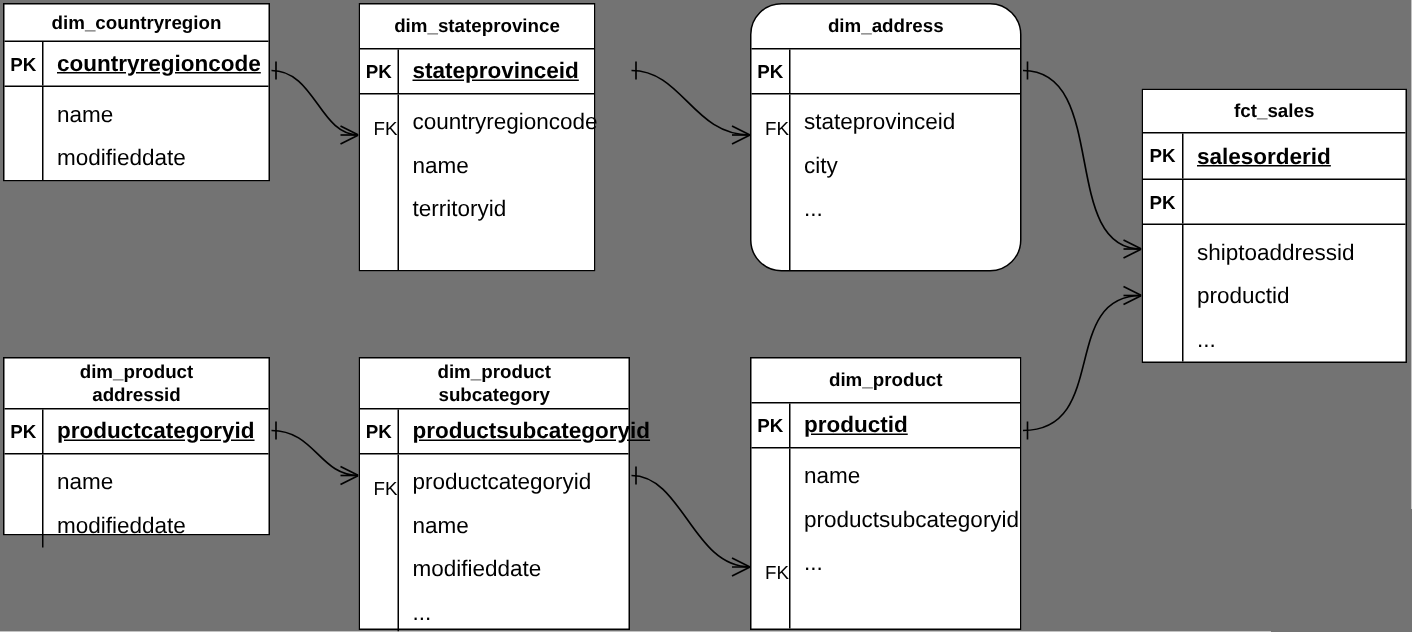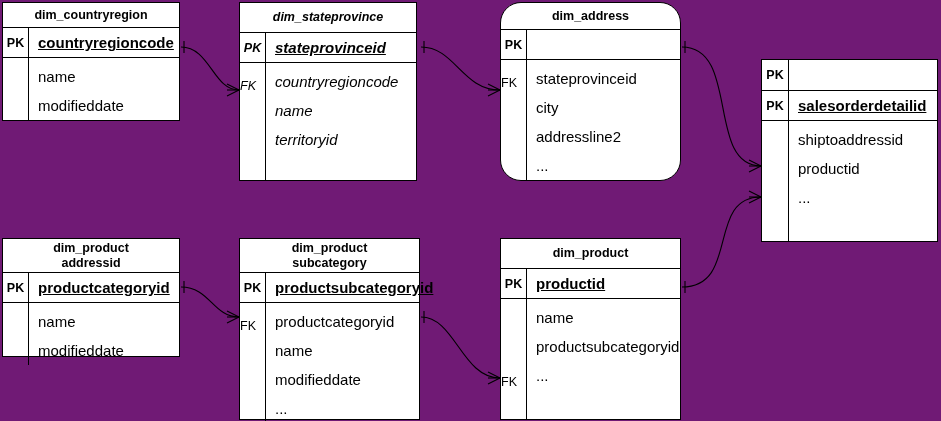--- a/index.html
+++ b/index.html
@@ -9,21 +9,21 @@
   }
   body {
     font-family: "Liberation Sans", sans-serif;
     -webkit-font-smoothing: antialiased;
   }
   #canvas {
     position: relative;
     width: 941px;
     height: 421px;
     overflow: hidden;
-    background: #701a75;
+    background: #737373;
   }
   #connectors {
     position: absolute;
     left: 0;
     top: 0;
     width: 941px;
     height: 421px;
     pointer-events: none;
   }
   .entity {
@@ -96,21 +96,21 @@
   .body-gutter {
     box-sizing: border-box;
     flex: 0 0 auto;
     border-right: 1.3px solid #000000;
     position: relative;
   }
   .body-gutter-label {
     position: absolute;
     left: 0;
     width: 100%;
-    text-align: left;
+    text-align: right;
     font-size: 12.5px;
     color: #000000;
   }
   .body-rows {
     flex: 1 1 auto;
     display: flex;
     flex-direction: column;
     padding-top: 4px;
   }
   .body-rows .row {
@@ -180,21 +180,21 @@
         <div class="body-rows">
           <div class="row">
             <div class="field">name</div>
           </div>
           <div class="row">
             <div class="field">modifieddate</div>
           </div>
         </div>
       </div>
     </div>
-    <div class="entity" style="left: 239px; top: 2px; width: 178px; height: 179px; font-style: italic;">
+    <div class="entity" style="left: 239px; top: 2px; width: 158px; height: 179px;">
       <div class="entity-title" style="height: 30px;">
         <span>dim_stateprovince</span>
       </div>
       <div class="key-section">
         <div class="row" style="height: 29px;">
           <div class="gutter bold" style="width: 26px;">PK</div>
           <div class="field key">stateprovinceid</div>
         </div>
       </div>
       <div class="body-section">
@@ -228,36 +228,36 @@
           <div class="body-gutter-label" style="top: 16px;">FK</div>
         </div>
         <div class="body-rows">
           <div class="row">
             <div class="field">stateprovinceid</div>
           </div>
           <div class="row">
             <div class="field">city</div>
           </div>
           <div class="row">
-            <div class="field">addressline2</div>
-          </div>
-          <div class="row">
             <div class="field">...</div>
           </div>
         </div>
       </div>
     </div>
     <div class="entity" style="left: 761px; top: 59px; width: 177px; height: 183px;">
+      <div class="entity-title" style="height: 30px;">
+        <span>fct_sales</span>
+      </div>
       <div class="key-section">
         <div class="row" style="height: 30px;">
           <div class="gutter bold" style="width: 27px;">PK</div>
+          <div class="field key">salesorderid</div>
         </div>
         <div class="row" style="height: 30px;">
           <div class="gutter bold" style="width: 27px;">PK</div>
-          <div class="field key">salesorderdetailid</div>
         </div>
       </div>
       <div class="body-section">
         <div class="body-gutter" style="width: 27px;"></div>
         <div class="body-rows">
           <div class="row">
             <div class="field">shiptoaddressid</div>
           </div>
           <div class="row">
             <div class="field">productid</div>

